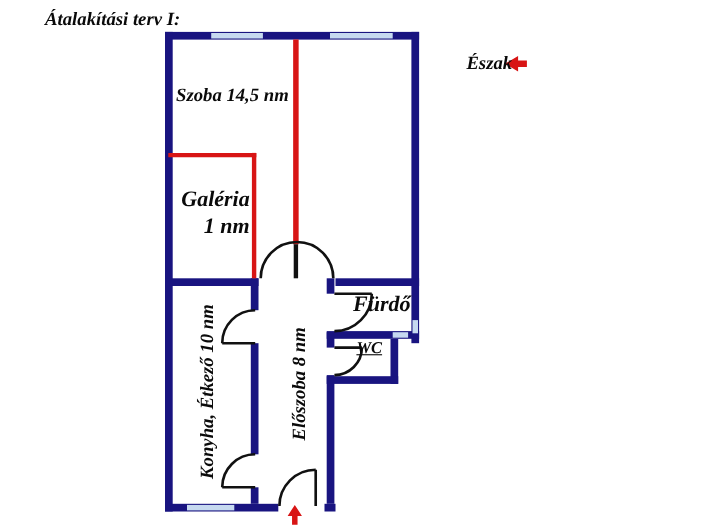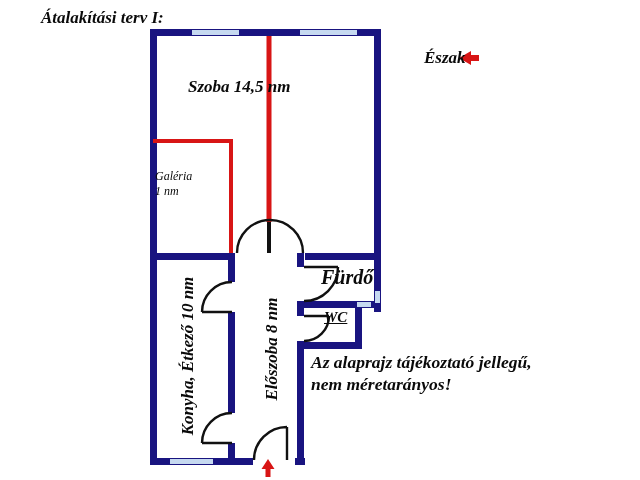--- a/index.html
+++ b/index.html
@@ -29,21 +29,21 @@
     position:absolute;
     font-style:italic;font-weight:bold;
     white-space:nowrap;
     line-height:1.15;
   }
   .fs17{font-size:17px;}
   .fs16{font-size:20px;}
   .fs15{font-size:15px;}
   .galeria-block{
     position:absolute;left:155px;top:169px;width:72px;
-    text-align:left;font-style:italic;font-weight:normal;font-size:12px;
+    text-align:right;font-style:italic;font-weight:bold;font-size:20px;
     white-space:normal;line-height:1.25;
   }
   .rot{
     transform:translate(-50%,-50%) rotate(-90deg);
     transform-origin:center center;
   }
   .note{
     position:absolute;left:311px;top:351px;
     font-style:italic;font-weight:bold;font-size:17.5px;
     line-height:22px;white-space:nowrap;
@@ -99,31 +99,27 @@
       <path class="door" d="M329,316 A25,25 0 0 1 304,341 M304,316 L329,316"></path>
     </g>
 
     <polygon class="redfill" points="459,58 471,51 471,55 479,55 479,61 471,61 471,65"></polygon>
     <polygon class="redfill" points="268,459 274.5,469 270.5,469 270.5,477 265.5,477 265.5,469 261.5,469"></polygon>
   </svg>
 
   <div class="lbl fs17" style="left:41px;top:8px;">Átalakítási terv I:</div>
   <div class="lbl fs17" style="left:424px;top:48px;">Észak</div>
 
-  <div class="lbl fs17" style="left:160px;top:77px;margin-left:28px;">Szoba 14,5 nm</div>
+  <div class="lbl fs17" style="left:160px;top:77px;">Szoba 14,5 nm</div>
 
   <div class="galeria-block">
     <span>Galéria</span><br>
     <span>1 nm</span>
   </div>
 
   <div class="lbl fs16" style="left:321px;top:266px;">Fürdő</div>
   <div class="lbl fs15" style="left:324px;top:309px;text-decoration:underline;">WC</div>
 
   <div class="lbl fs17 rot" style="left:188px;top:356px;">Konyha, Étkező 10 nm</div>
   <div class="lbl fs17 rot" style="left:272px;top:349px;">Előszoba 8 nm</div>
 
-  <div class="note">
-    <span>Az alaprajz tájékoztató jellegű,</span><br>
-    <span>nem méretarányos!</span>
-  </div>
 
 </div>
 
 </body></html>

